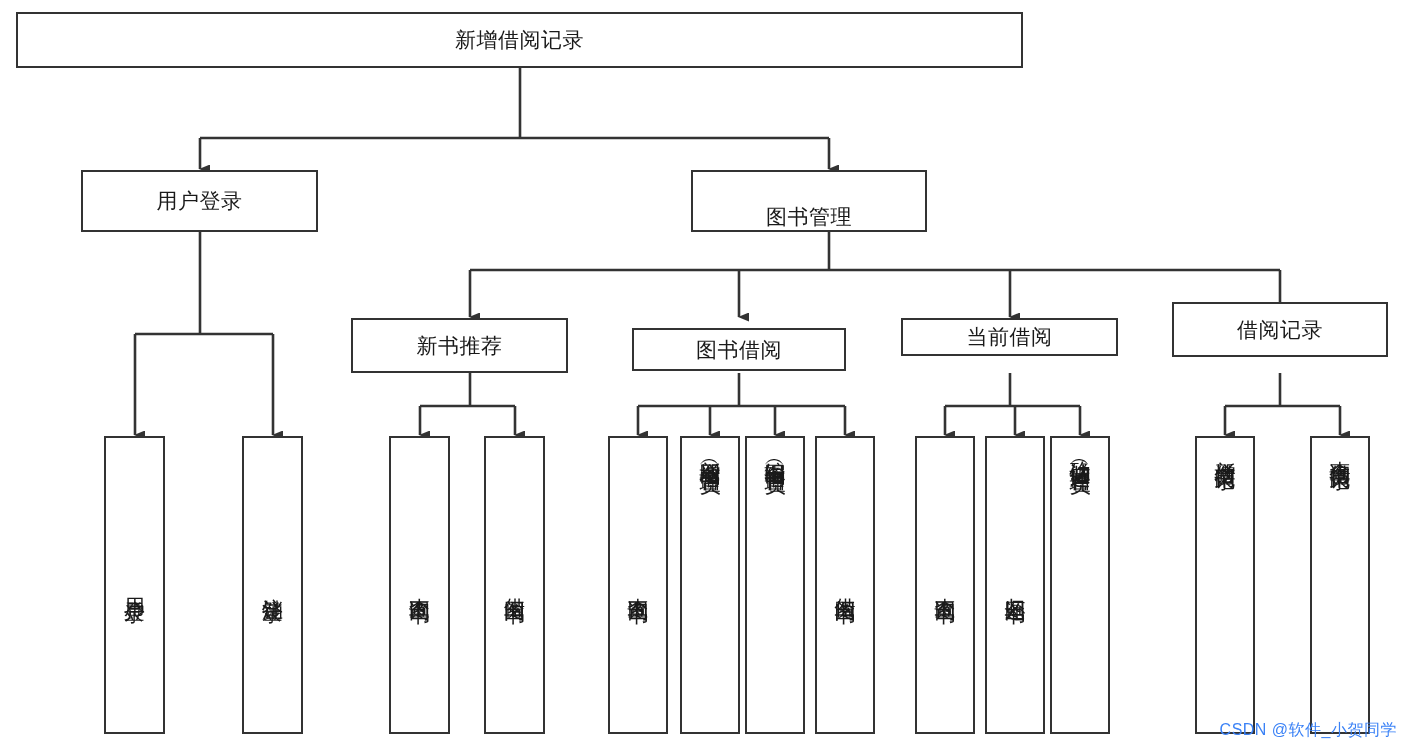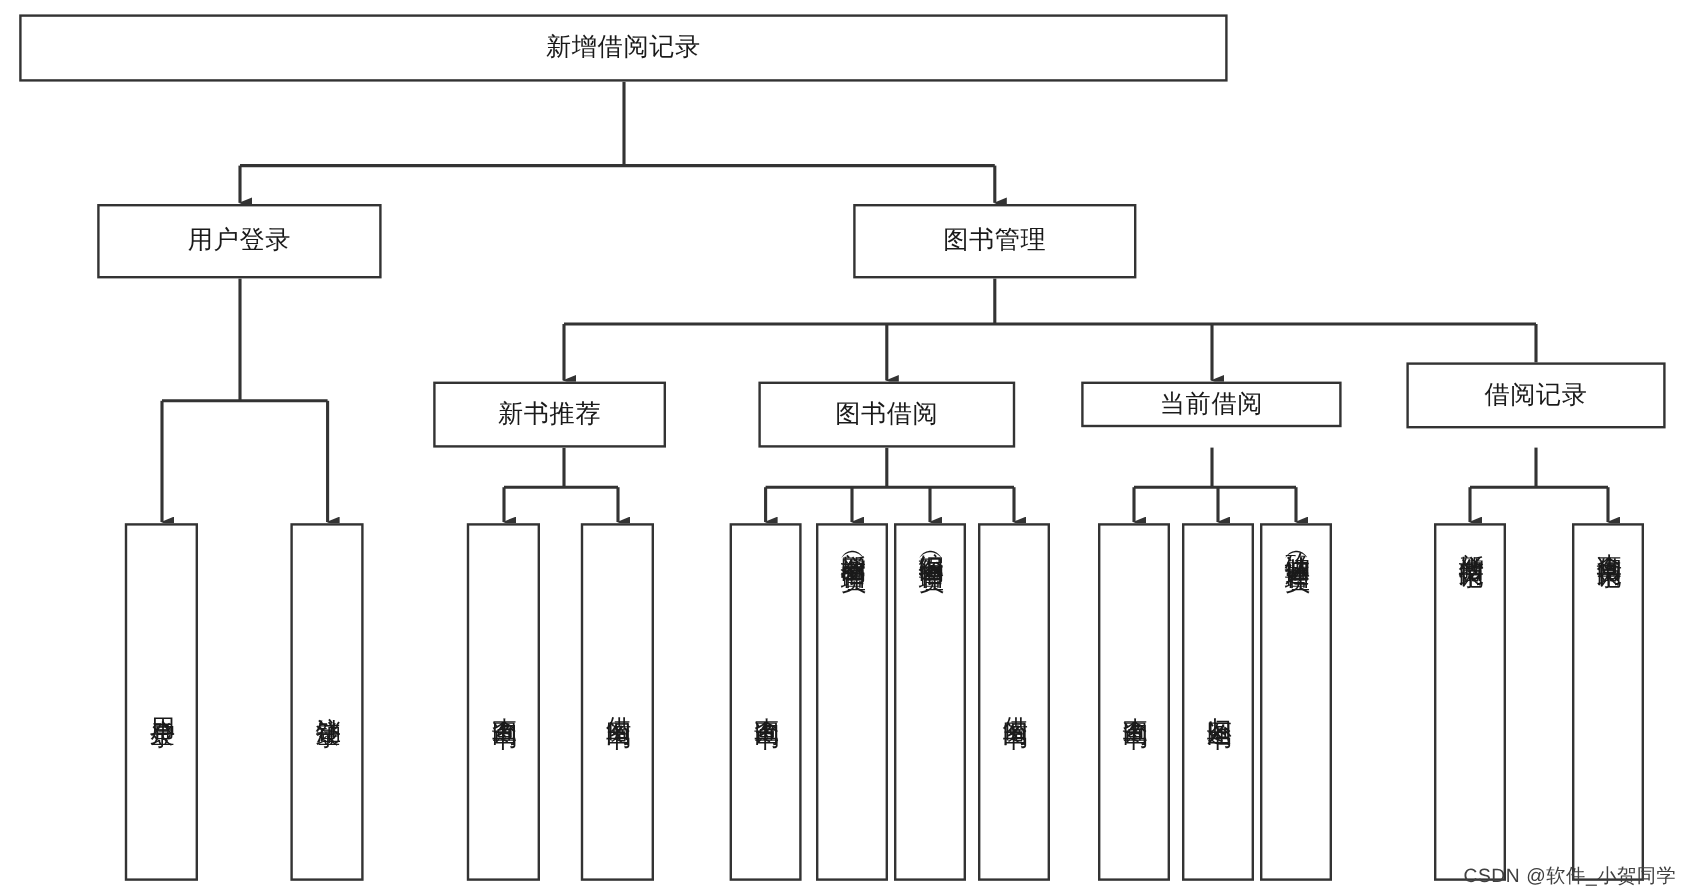--- a/index.html
+++ b/index.html
@@ -60,21 +60,21 @@
   }
   .node.vert.centered {
     align-items: center;
     padding-top: 0;
   }
   #watermark {
     position: absolute;
     right: 8px;
     bottom: 6px;
     font-size: 16px;
-    color: #404040;
+    color: #3b82f6;
     letter-spacing: 0.5px;
     white-space: nowrap;
     user-select: none;
   }
 </style>
 </head>
 <body>
 
 <div id="canvas">
 
@@ -121,27 +121,27 @@
       </g>
   </svg>
 
   <div id="nodes">
       <div class="node horiz" style="left: 16px; top: 12px; width: 1007px; height: 56px;">
         <span class="label">新增借阅记录</span>
       </div>
       <div class="node horiz" style="left: 81px; top: 170px; width: 237px; height: 62px;">
         <span class="label">用户登录</span>
       </div>
-      <div class="node horiz" style="left: 711px; top: 170px; width: 236px; height: 62px;">
+      <div class="node horiz" style="left: 691px; top: 170px; width: 236px; height: 62px; align-items: flex-end;">
         <span class="label">图书管理</span>
       </div>
-      <div class="node horiz" style="left: 361px; top: 318px; width: 194px; height: 55px;">
+      <div class="node horiz" style="left: 351px; top: 318px; width: 217px; height: 55px;">
         <span class="label">新书推荐</span>
       </div>
-      <div class="node horiz" style="left: 632px; top: 318px; width: 214px; height: 55px;">
+      <div class="node horiz" style="left: 632px; top: 328px; width: 214px; height: 43px;">
         <span class="label">图书借阅</span>
       </div>
       <div class="node horiz" style="left: 901px; top: 318px; width: 217px; height: 38px;">
         <span class="label">当前借阅</span>
       </div>
       <div class="node horiz" style="left: 1172px; top: 302px; width: 216px; height: 55px;">
         <span class="label">借阅记录</span>
       </div>
       <div class="node vert centered" style="left: 104px; top: 436px; width: 61px; height: 298px;">
         <span class="label">用户登录</span>

